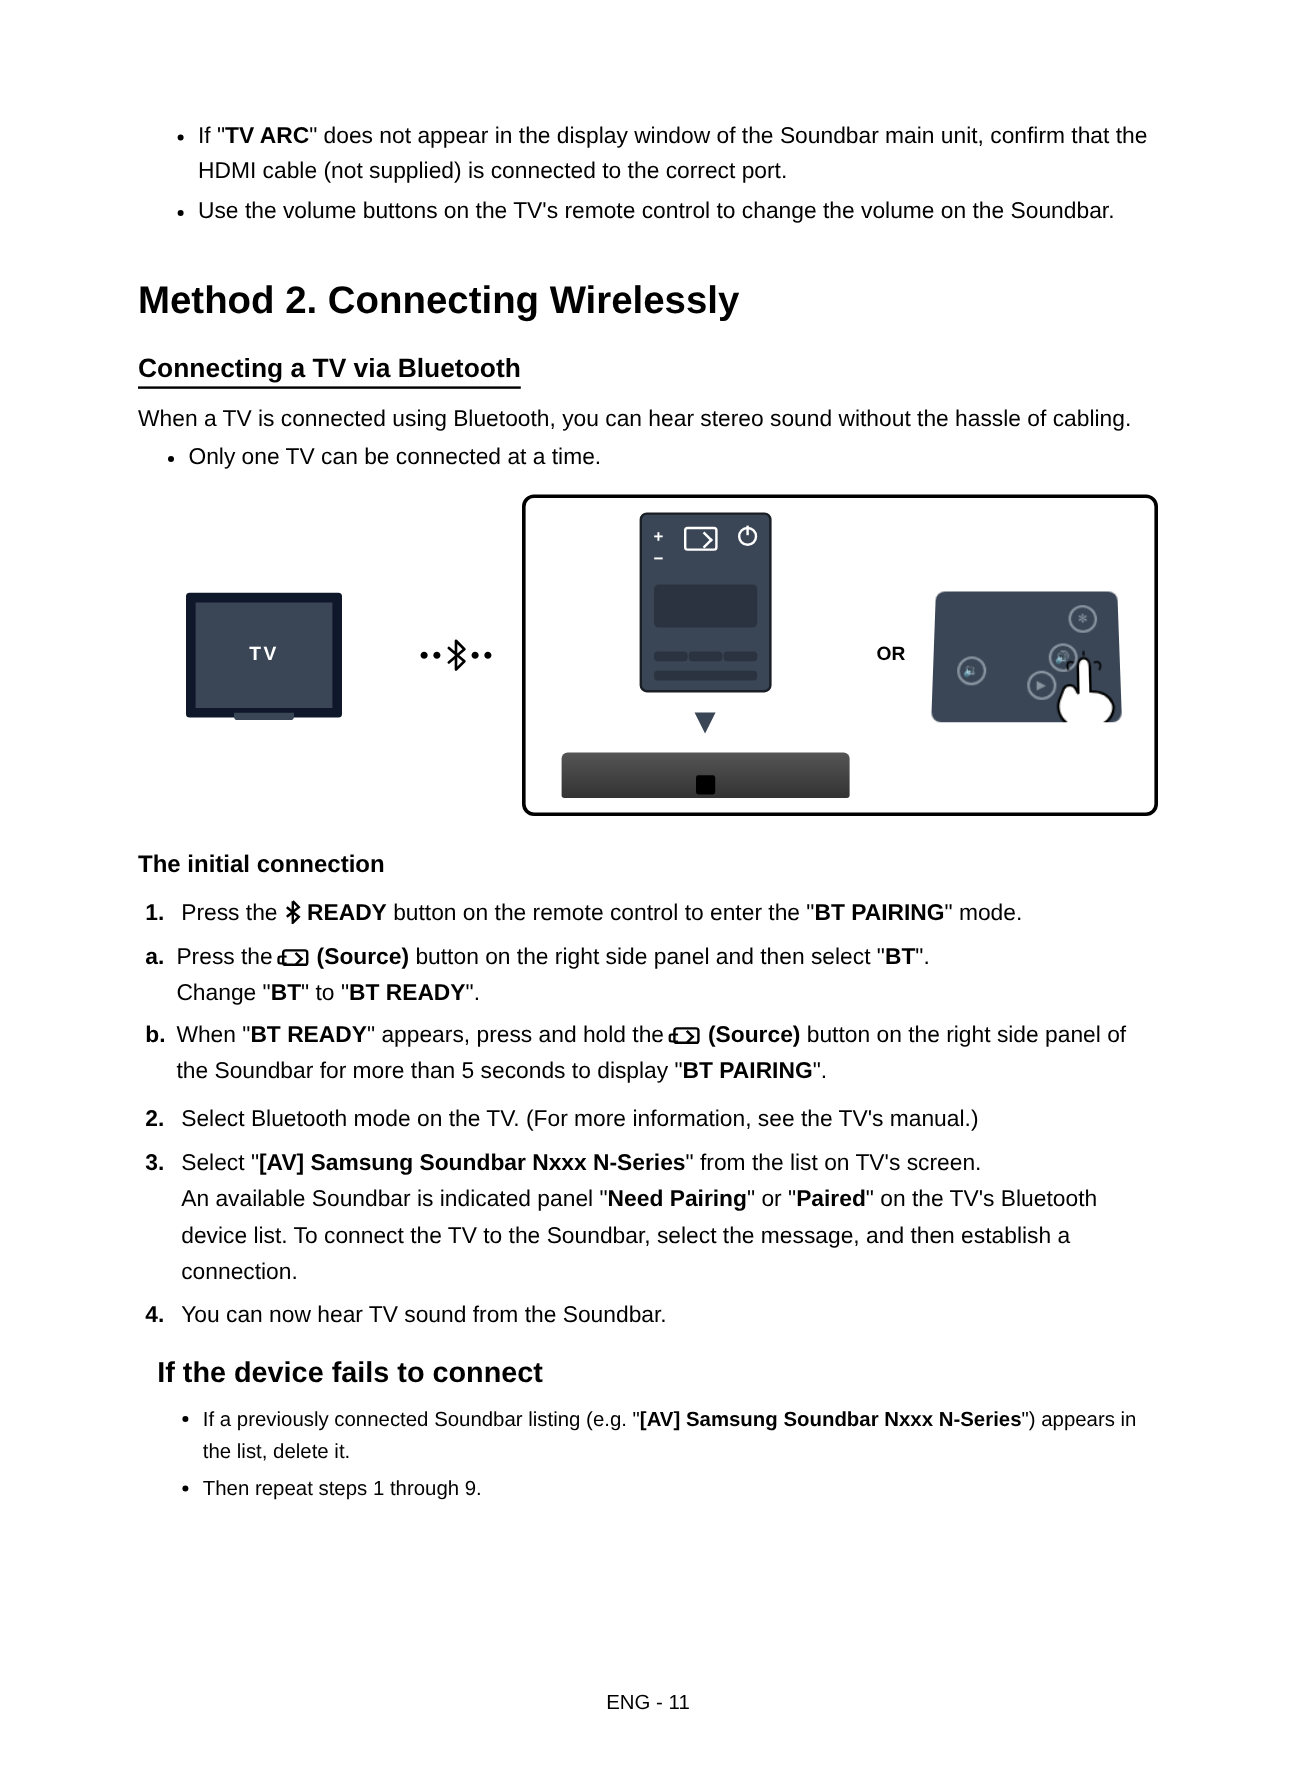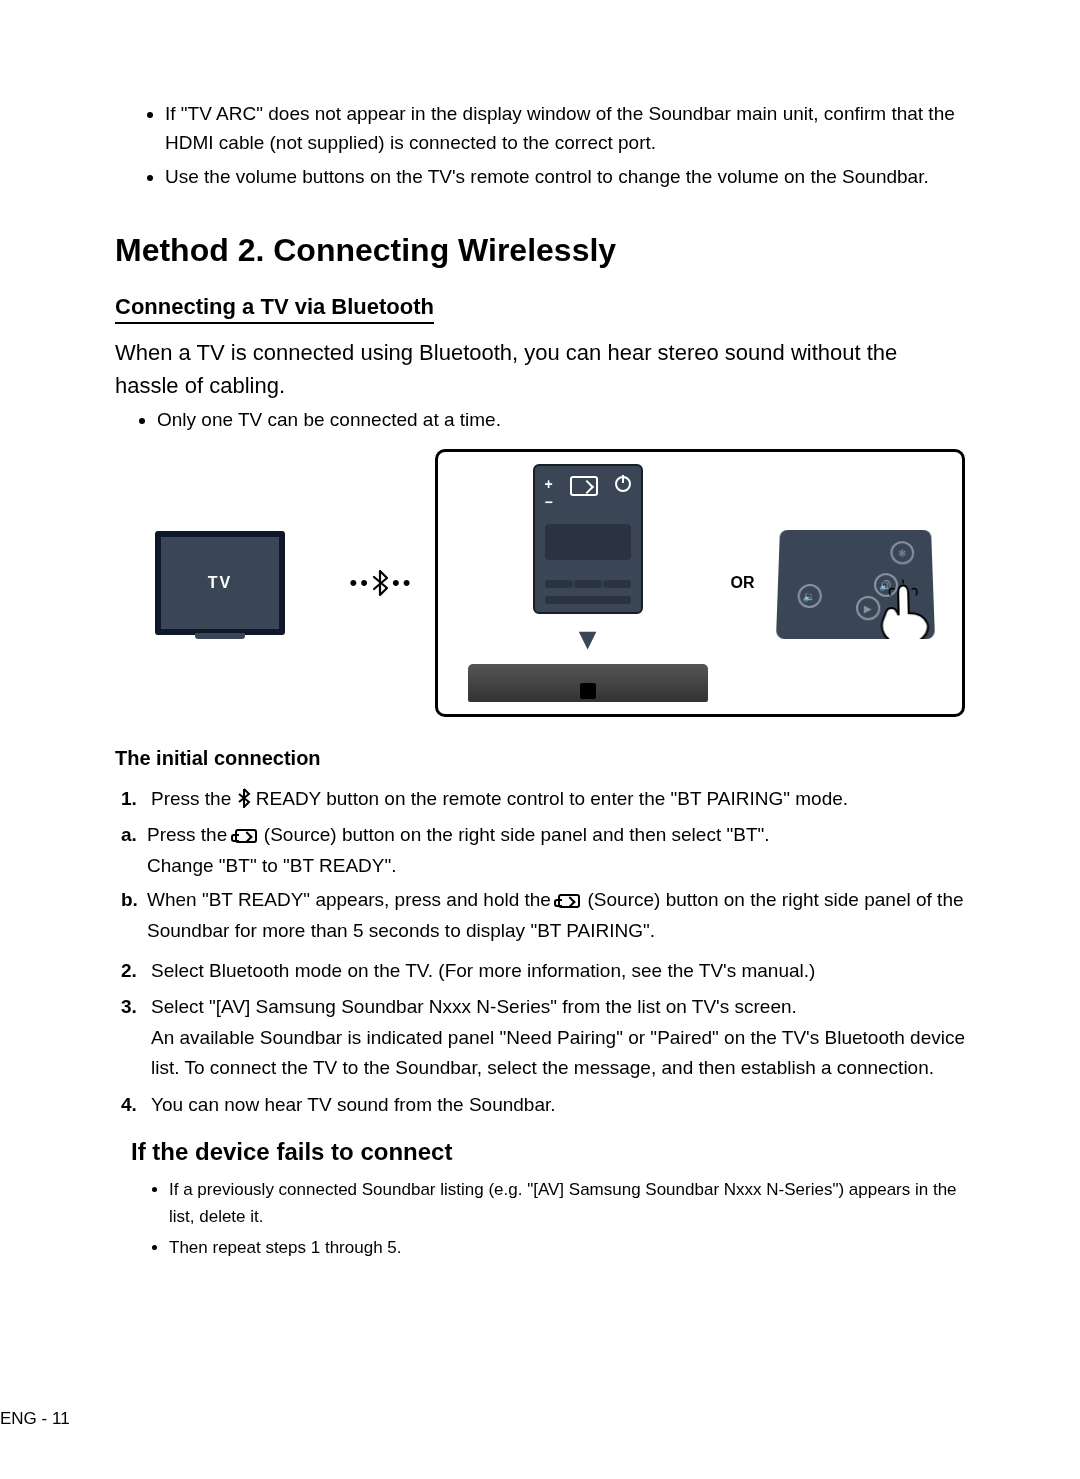--- a/index.html
+++ b/index.html
@@ -9,26 +9,26 @@
     background: #fff;
     font-family: Arial, Helvetica, sans-serif;
     color: #000;
     padding: 100px 115px 60px 115px;
     position: relative;
   }
   .top-bullets { margin-left: 30px; margin-bottom: 40px; }
   .top-bullets li { font-size: 19px; line-height: 1.5; margin-bottom: 6px; list-style: disc; margin-left: 20px; }
   .h-method { font-size: 32px; font-weight: bold; margin-bottom: 25px; }
   .h-sub { font-size: 22px; font-weight: bold; color: #000; border-bottom: 2px solid #000; display: inline-block; padding-bottom: 2px; margin-bottom: 12px; }
-  .body-text { font-size: 22px; line-height: 1.5; margin-bottom: 4px; }
+  .body-text { font-size: 19px; line-height: 1.5; margin-bottom: 4px; }
   .sub-bullets { margin-left: 22px; }
   .sub-bullets li { font-size: 19px; line-height: 1.5; list-style: disc; margin-left: 20px; }
   .diagram-row { display: flex; align-items: stretch; gap: 10px; margin: 15px 0 30px 0; }
   .tv-block { flex: 0 0 210px; display:flex; align-items:center; justify-content:center; }
-  .tv-box { width: 130px; height: 104px; background:#3a4656; border:6px solid #0f172a; border-radius:3px; display:flex; align-items:center; justify-content:center; color:#fff; font-size:16px; font-weight:bold; letter-spacing:2px; position:relative; }
+  .tv-box { width: 130px; height: 104px; background:#3a4656; border:8px solid #0f172a; border-radius:3px; display:flex; align-items:center; justify-content:center; color:#fff; font-size:16px; font-weight:bold; letter-spacing:2px; position:relative; }
   .tv-stand { position:absolute; bottom:-10px; left:50%; transform:translateX(-50%); width:50px; height:6px; background:#3a4656; border-radius:0 0 3px 3px; }
   .bt-dots { flex:0 0 90px; display:flex; align-items:center; justify-content:center; font-size:22px; color:#000; gap:3px; }
   .bt-icon-inline { display:inline-block; vertical-align:middle; }
   .big-frame { flex:1; border:3px solid #000; border-radius:10px; padding:12px 18px; display:flex; align-items:center; justify-content:space-around; position:relative; min-height:150px; }
   .remote-box { width:110px; height:150px; background:#3a4656; border:2px solid #1a1f26; border-radius:6px; position:relative; }
   .remote-top { position:absolute; top:10px; left:10px; right:10px; display:flex; justify-content:space-between; align-items:flex-start; }
   .plusminus { display:flex; flex-direction:column; color:#fff; font-size:14px; font-weight:bold; gap:2px; }
   .src-ico { width:28px; height:20px; border:2px solid #fff; border-radius:3px; position:relative; }
   .src-ico::after { content:""; position:absolute; right:4px; top:4px; width:8px; height:8px; border-top:2px solid #fff; border-right:2px solid #fff; transform:rotate(45deg); }
   .power-ico { width:16px; height:16px; border:2px solid #fff; border-radius:50%; position:relative; }
@@ -59,22 +59,22 @@
   .ab-letter { font-weight:bold; flex:0 0 26px; }
   .ab-body { flex:1; }
   .src-inline-ico { display:inline-block; width:22px; height:14px; border:2px solid #000; border-radius:3px; vertical-align:middle; position:relative; margin:0 2px; }
   .src-inline-ico::before { content:""; position:absolute; right:4px; top:2px; width:6px; height:6px; border-top:2px solid #000; border-right:2px solid #000; transform:rotate(45deg); }
   .src-inline-ico::after { content:""; position:absolute; left:-6px; top:3px; width:6px; height:4px; border:2px solid #000; border-right:none; border-radius:3px 0 0 3px; }
   .inner-bullet { margin-left:20px; }
   .inner-bullet li { list-style:disc; margin-left:20px; font-size:19px; line-height:1.6; }
   .h-fail { font-size: 24px; font-weight: bold; margin: 18px 0 10px 16px; }
   .fail-list { margin-left:22px; }
   .fail-list li { font-size:17px; line-height:1.6; list-style:disc; margin-left:32px; margin-bottom:4px; }
-  .footer { position:absolute; bottom:50px; left:0; right:0; font-size:17px; }
-  b { font-weight:normal;text-align:center; }
+  .footer { position:absolute; bottom:50px; left:0; right:0; text-align:center; font-size:17px; }
+  b { font-weight:bold;text-align:center; }
 </style>
 </head>
 <body>
 
 
 
 <ul class="top-bullets">
   <li>
     <span>If "</span><b>TV ARC</b><span>" does not appear in the display window of the Soundbar main unit, confirm that the HDMI cable (not supplied) is connected to the correct port.</span>
   </li>
@@ -192,19 +192,19 @@
     <div class="step-body">You can now hear TV sound from the Soundbar.</div>
   </div>
 
 </div>
 
 <h3 class="h-fail">If the device fails to connect</h3>
 <ul class="fail-list">
   <li>
     <span>If a previously connected Soundbar listing (e.g. "</span><b>[AV] Samsung Soundbar Nxxx N-Series</b><span>") appears in the list, delete it.</span>
   </li>
-  <li>Then repeat steps 1 through 5.</li>
+  <li>Then repeat steps 1 through 9.</li>
 </ul>
 
 <div class="footer">ENG - 11</div>
 
 
 
 
 </body></html>

